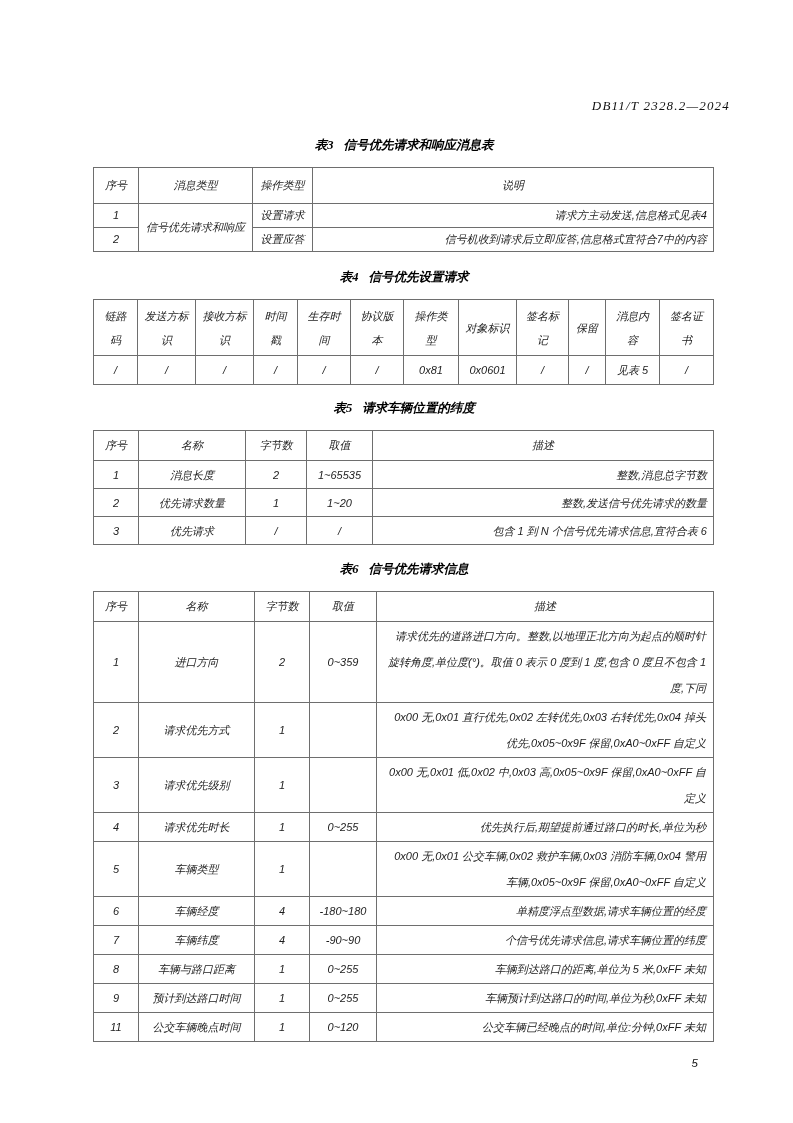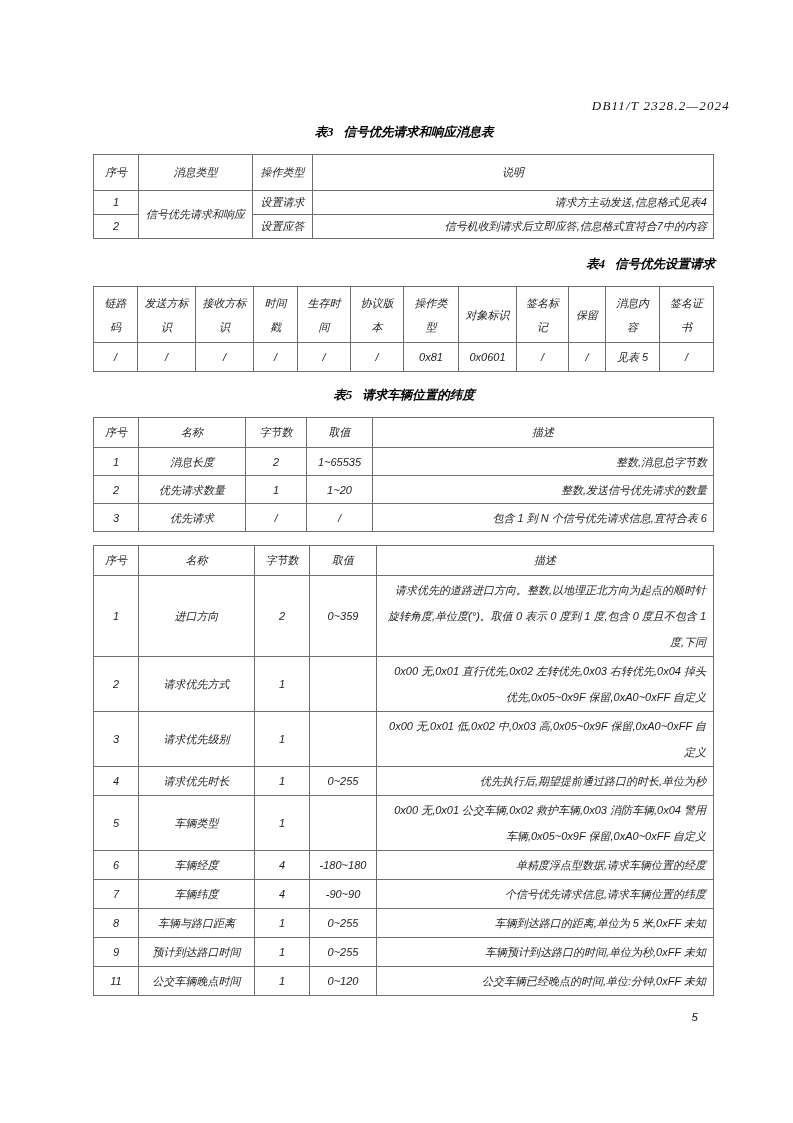--- a/index.html
+++ b/index.html
@@ -23,22 +23,22 @@
     padding-right:-0px;
     margin-right:-15px;
   }
   .tbl-title {
     text-align:center;
     font-weight:bold;
     font-size:12.5px;
     color:#000;
   }
   .tbl-title .lbl { font-family:"Liberation Serif","DejaVu Serif",serif; margin-right:10px; }
-  .tt3 { margin-top:10px; }
-  .tt4 { margin-top:17px;text-align:right; }
+  .tt3 { margin-top:23px; }
+  .tt4 { margin-top:17px; }
   .tt5 { margin-top:15px; }
   .tt6 { margin-top:16px; }
   .tbl-wrap { margin-top:13px; }
   table.doc-table {
     width:620px;
     border-collapse:collapse;
     table-layout:fixed;
     border:1.5px solid #2e2e2e;
     font-size:11px;
   }
@@ -210,20 +210,23 @@
               <td>3</td>
               <td>优先请求</td>
               <td>/</td>
               <td>/</td>
               <td class="al desc-pad">包含 1 到 N 个信号优先请求信息,宜符合表 6</td>
             </tr>
           </tbody>
         </table>
       </div>
 
+    <div class="tbl-title tt6">
+      <span class="lbl">表6</span><span>信号优先请求信息</span>
+    </div>
     <div class="tbl-wrap">
         <table class="doc-table t6">
           <colgroup>
             <col style="width: 45px;">
             <col style="width: 116px;">
             <col style="width: 55px;">
             <col style="width: 67px;">
             <col style="width: 337px;">
           </colgroup>
           <thead>

